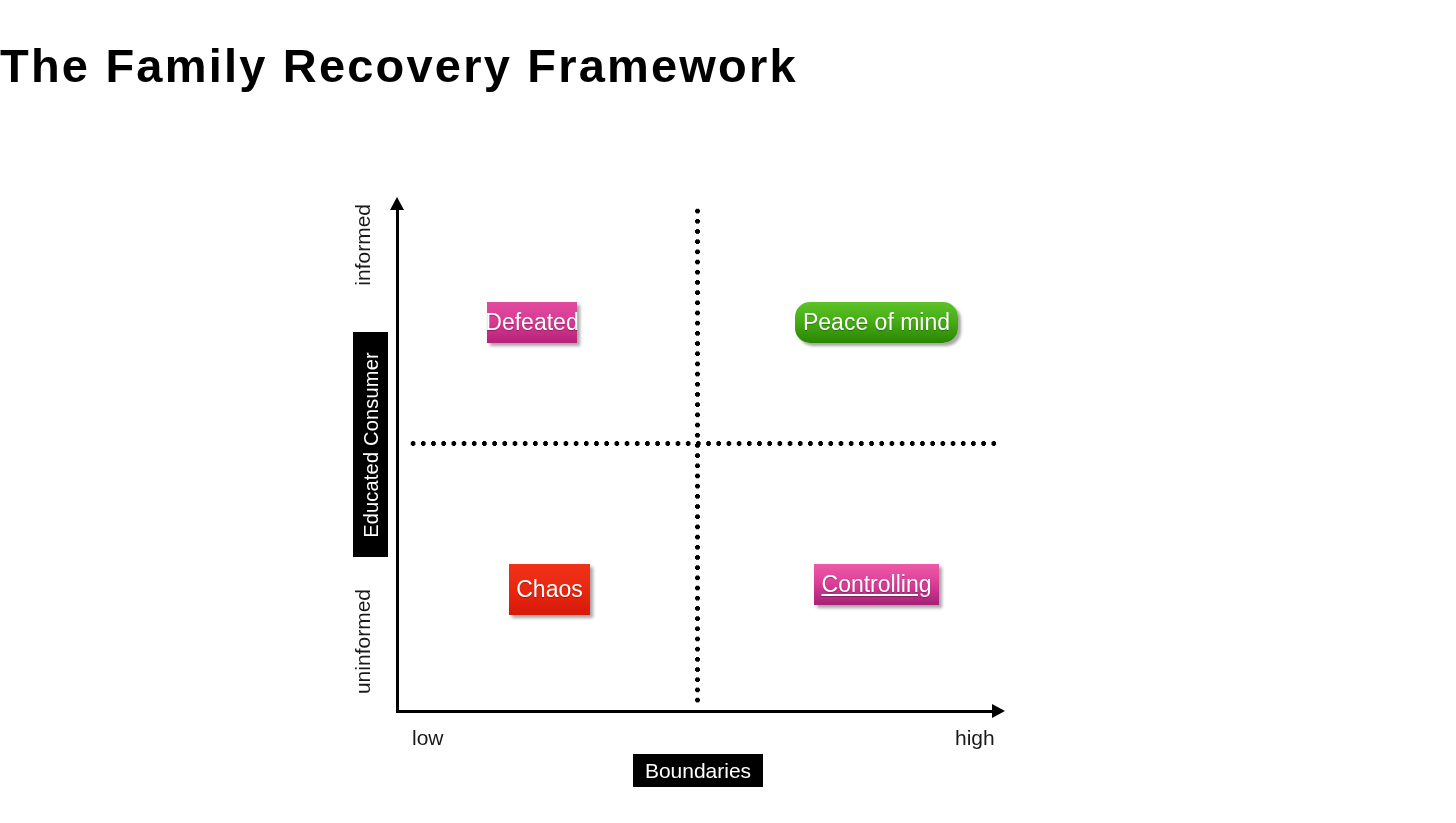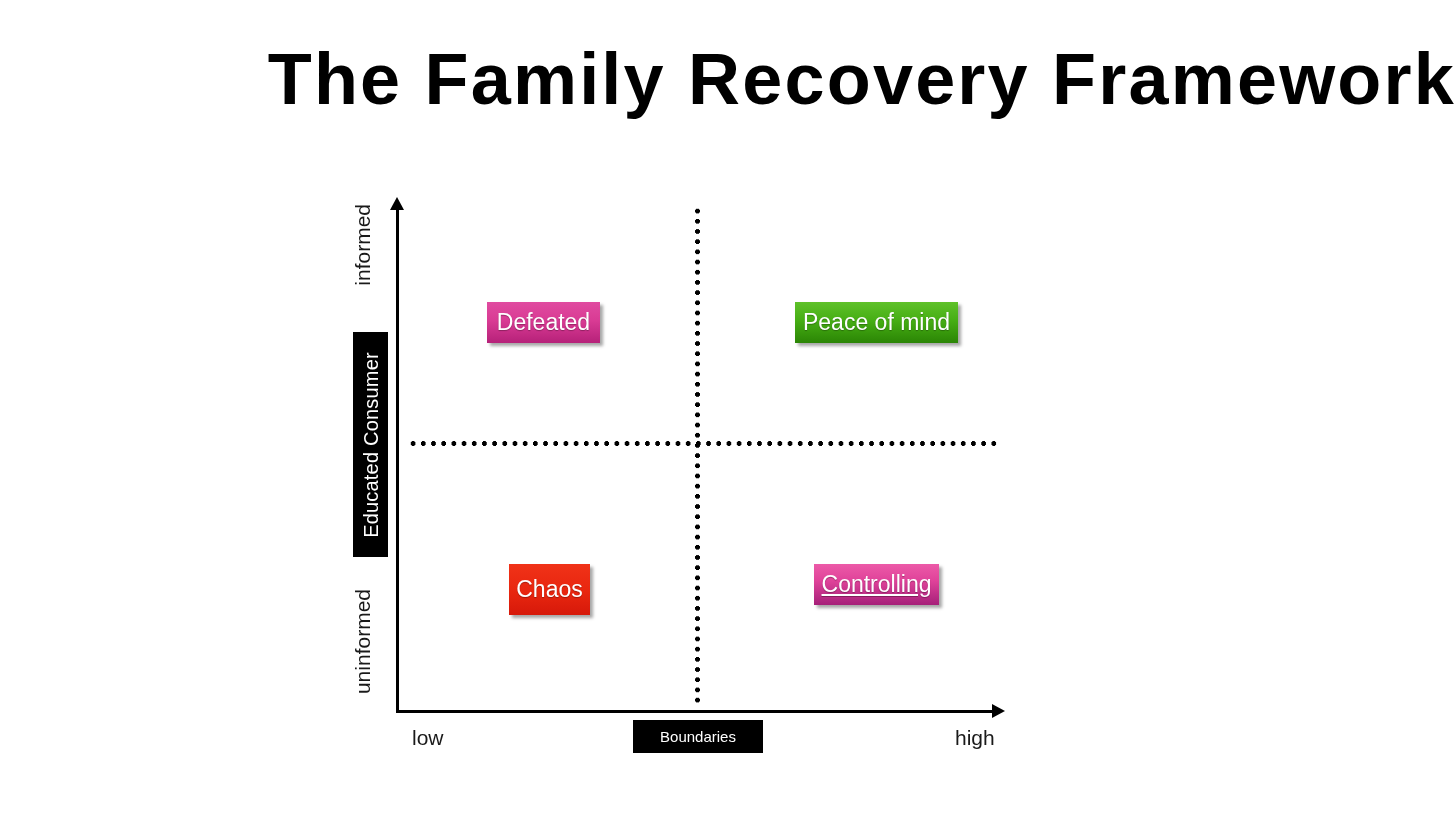--- a/index.html
+++ b/index.html
@@ -15,23 +15,23 @@
     font-family: "Liberation Sans", sans-serif;
     -webkit-font-smoothing: antialiased;
   }
 
   
   .slide-title {
     position: absolute;
     left: 0;
     top: 40px;
     width: 1456px;
-    text-align: right;
-    font-family: "Liberation Sans", sans-serif;
-    font-size: 72px;
+    text-align: left;
+    font-family: "Liberation Sans", sans-serif;
+    font-size: 47px;
     font-weight: 700;
     letter-spacing: 2.2px;
     color: #000000;
     line-height: 1.1;
     white-space: pre;
   }
 
   
   .chart {
     position: absolute;
@@ -147,56 +147,57 @@
   .chip-educated-consumer .chip-text {
     position: absolute;
     left: 50%;
     top: 50%;
     transform: translate(-50%, -50%) rotate(-90deg);
     font-size: 20px;
     letter-spacing: 0.2px;
   }
   .chip-boundaries {
     left: 633px;
-    top: 720px;
+    top: 754px;
     width: 130px;
     height: 33px;
     display: flex;
     align-items: center;
     justify-content: center;
-    font-size: 15px;
+    font-size: 21px;
   }
 
   
   .qbox {
     position: absolute;
     display: flex;
     align-items: center;
     justify-content: center;
     color: #ffffff;
     font-family: "Liberation Sans", sans-serif;
     font-size: 23px;
     font-weight: 400;
     white-space: nowrap;
     box-shadow: 3px 3px 3px rgba(0,0,0,0.35);
     text-shadow: 0 1px 1px rgba(0,0,0,0.30);
   }
   .qbox-defeated {
     left: 487px;
     top: 302px;
-    width: 113px;
+    width: 90px;
     height: 41px;
     background: linear-gradient(to bottom, #e04ba0 0%, #d93b94 45%, #b62179 100%);
   }
   .qbox-peace {
     left: 795px;
     top: 302px;
     width: 163px;
     height: 41px;
     background: linear-gradient(to bottom, #5fc12a 0%, #46ae14 45%, #2b8505 100%);
+    border-radius: 15px;
   }
   .qbox-chaos {
     left: 509px;
     top: 564px;
     width: 81px;
     height: 51px;
     background: linear-gradient(to bottom, #f03218 0%, #e8260f 55%, #d6190a 100%);
   }
   .qbox-controlling {
     left: 814px;

